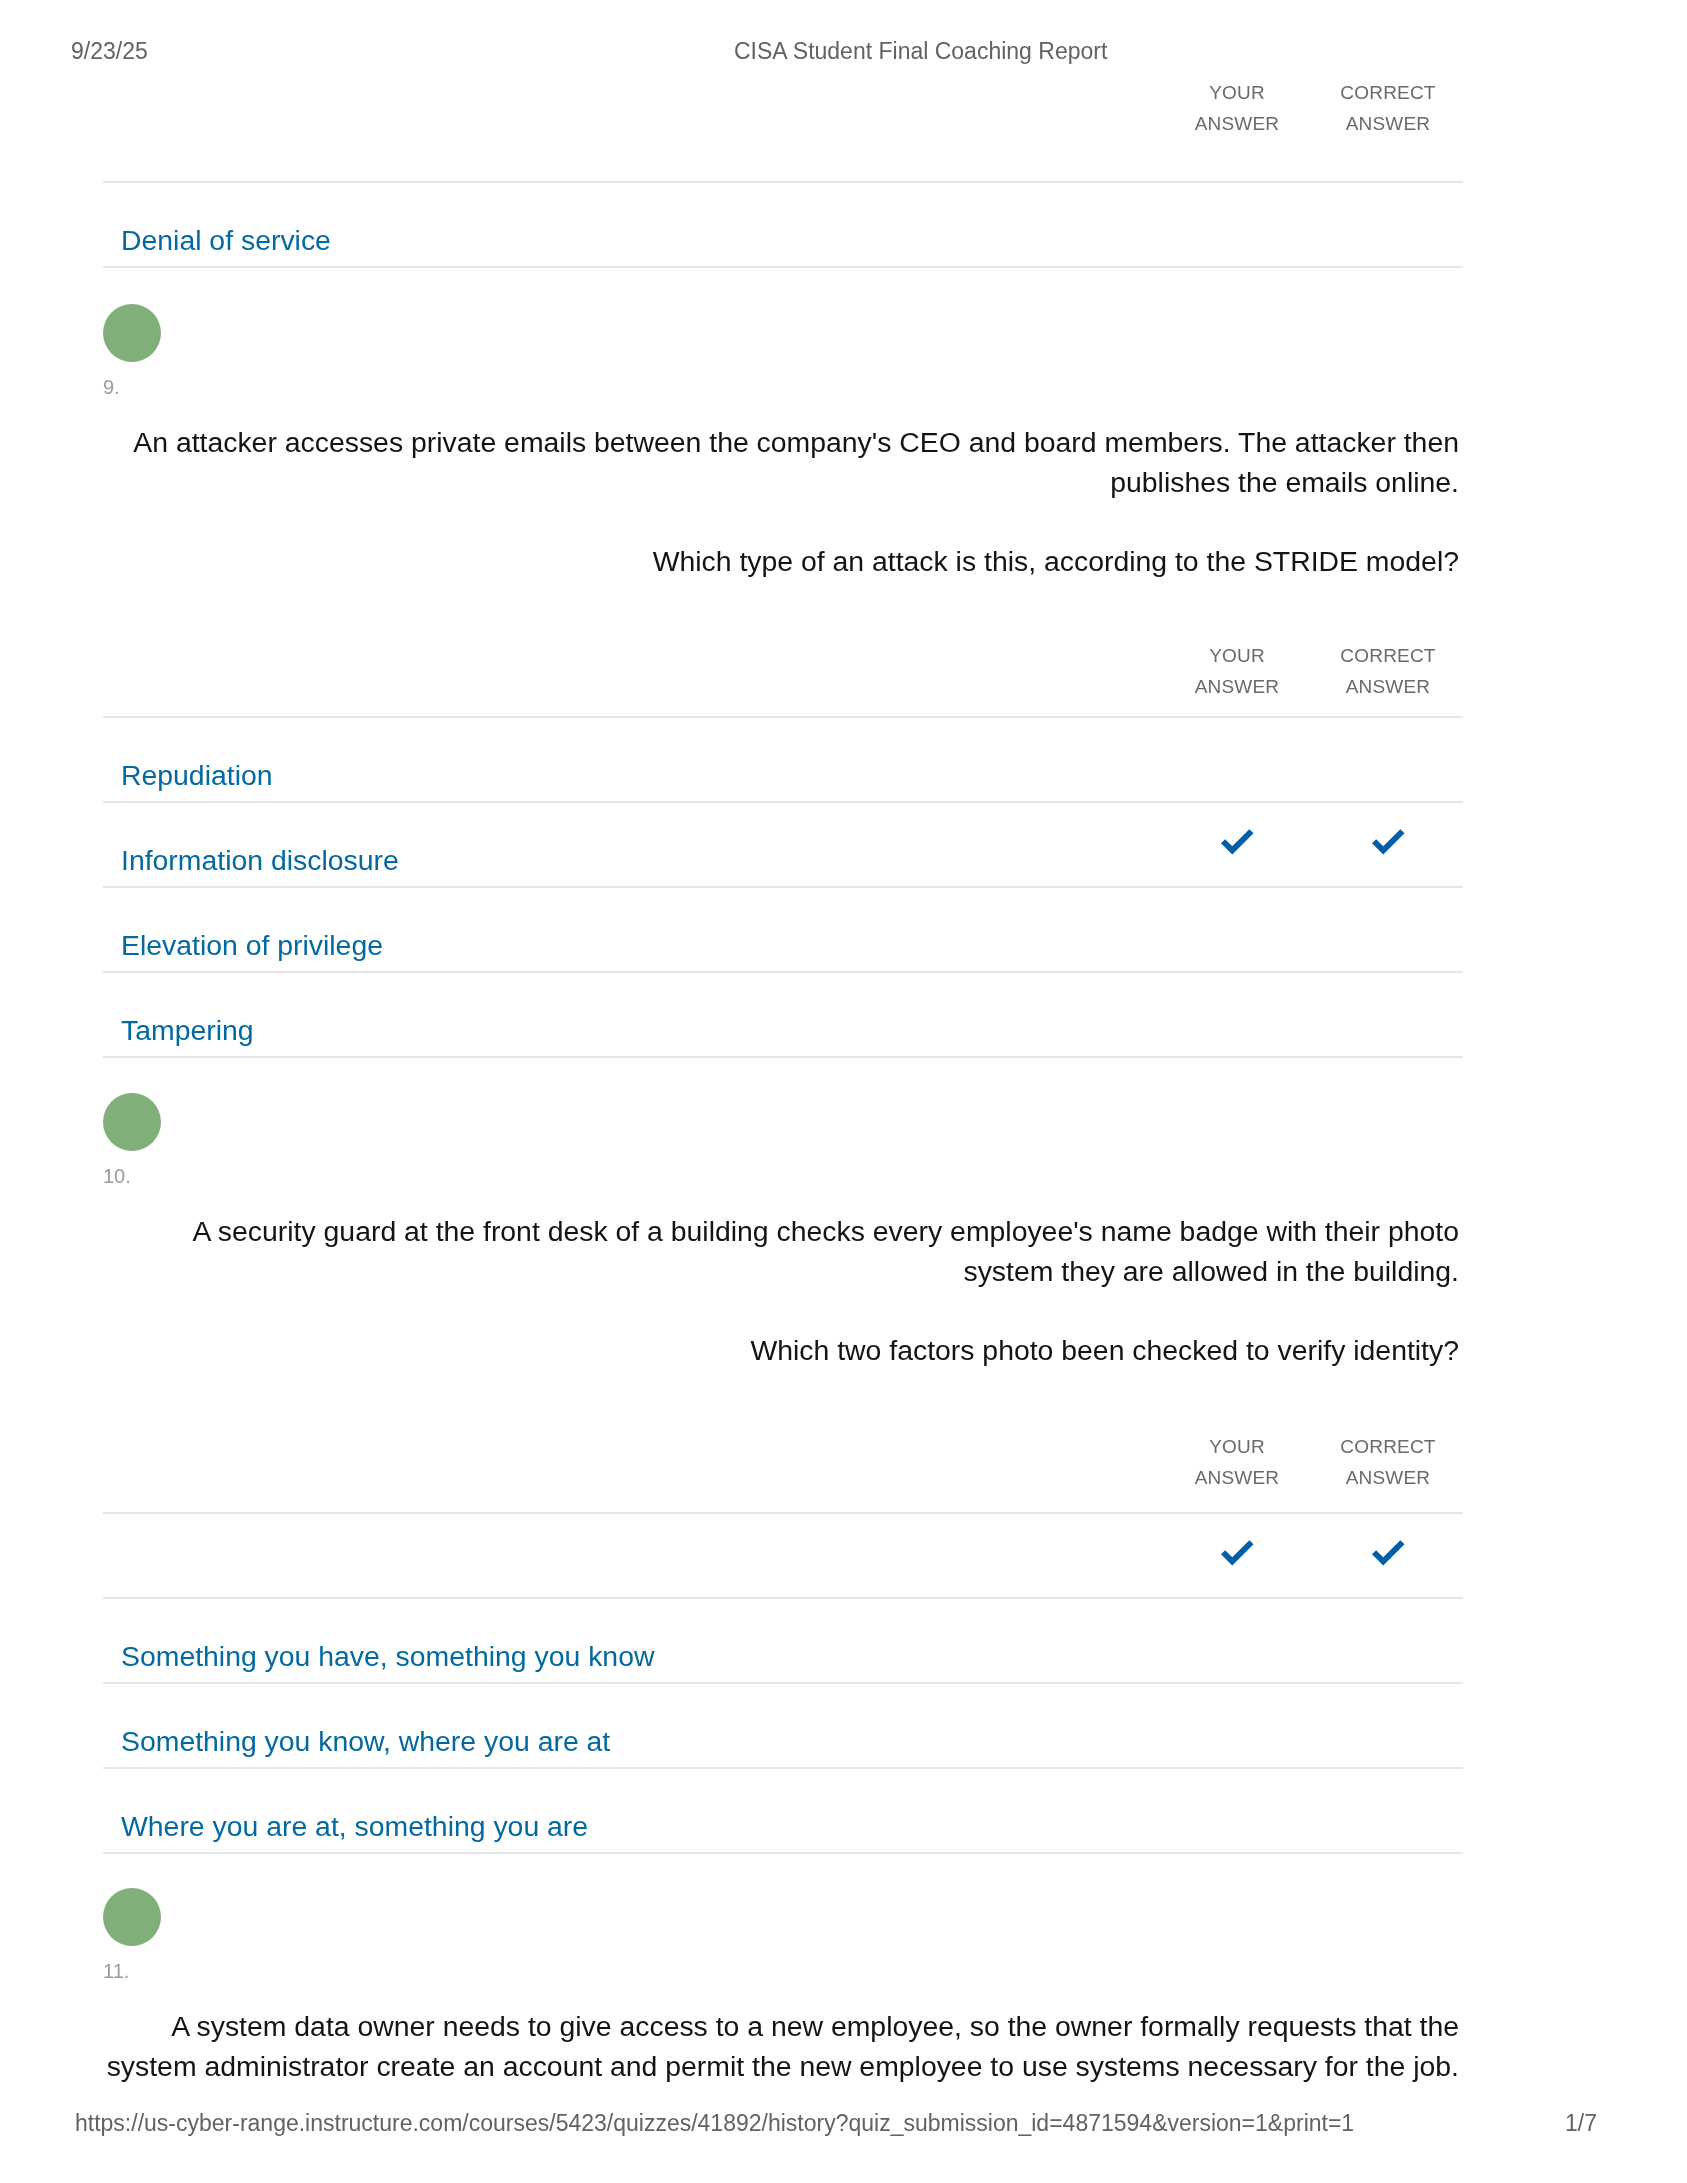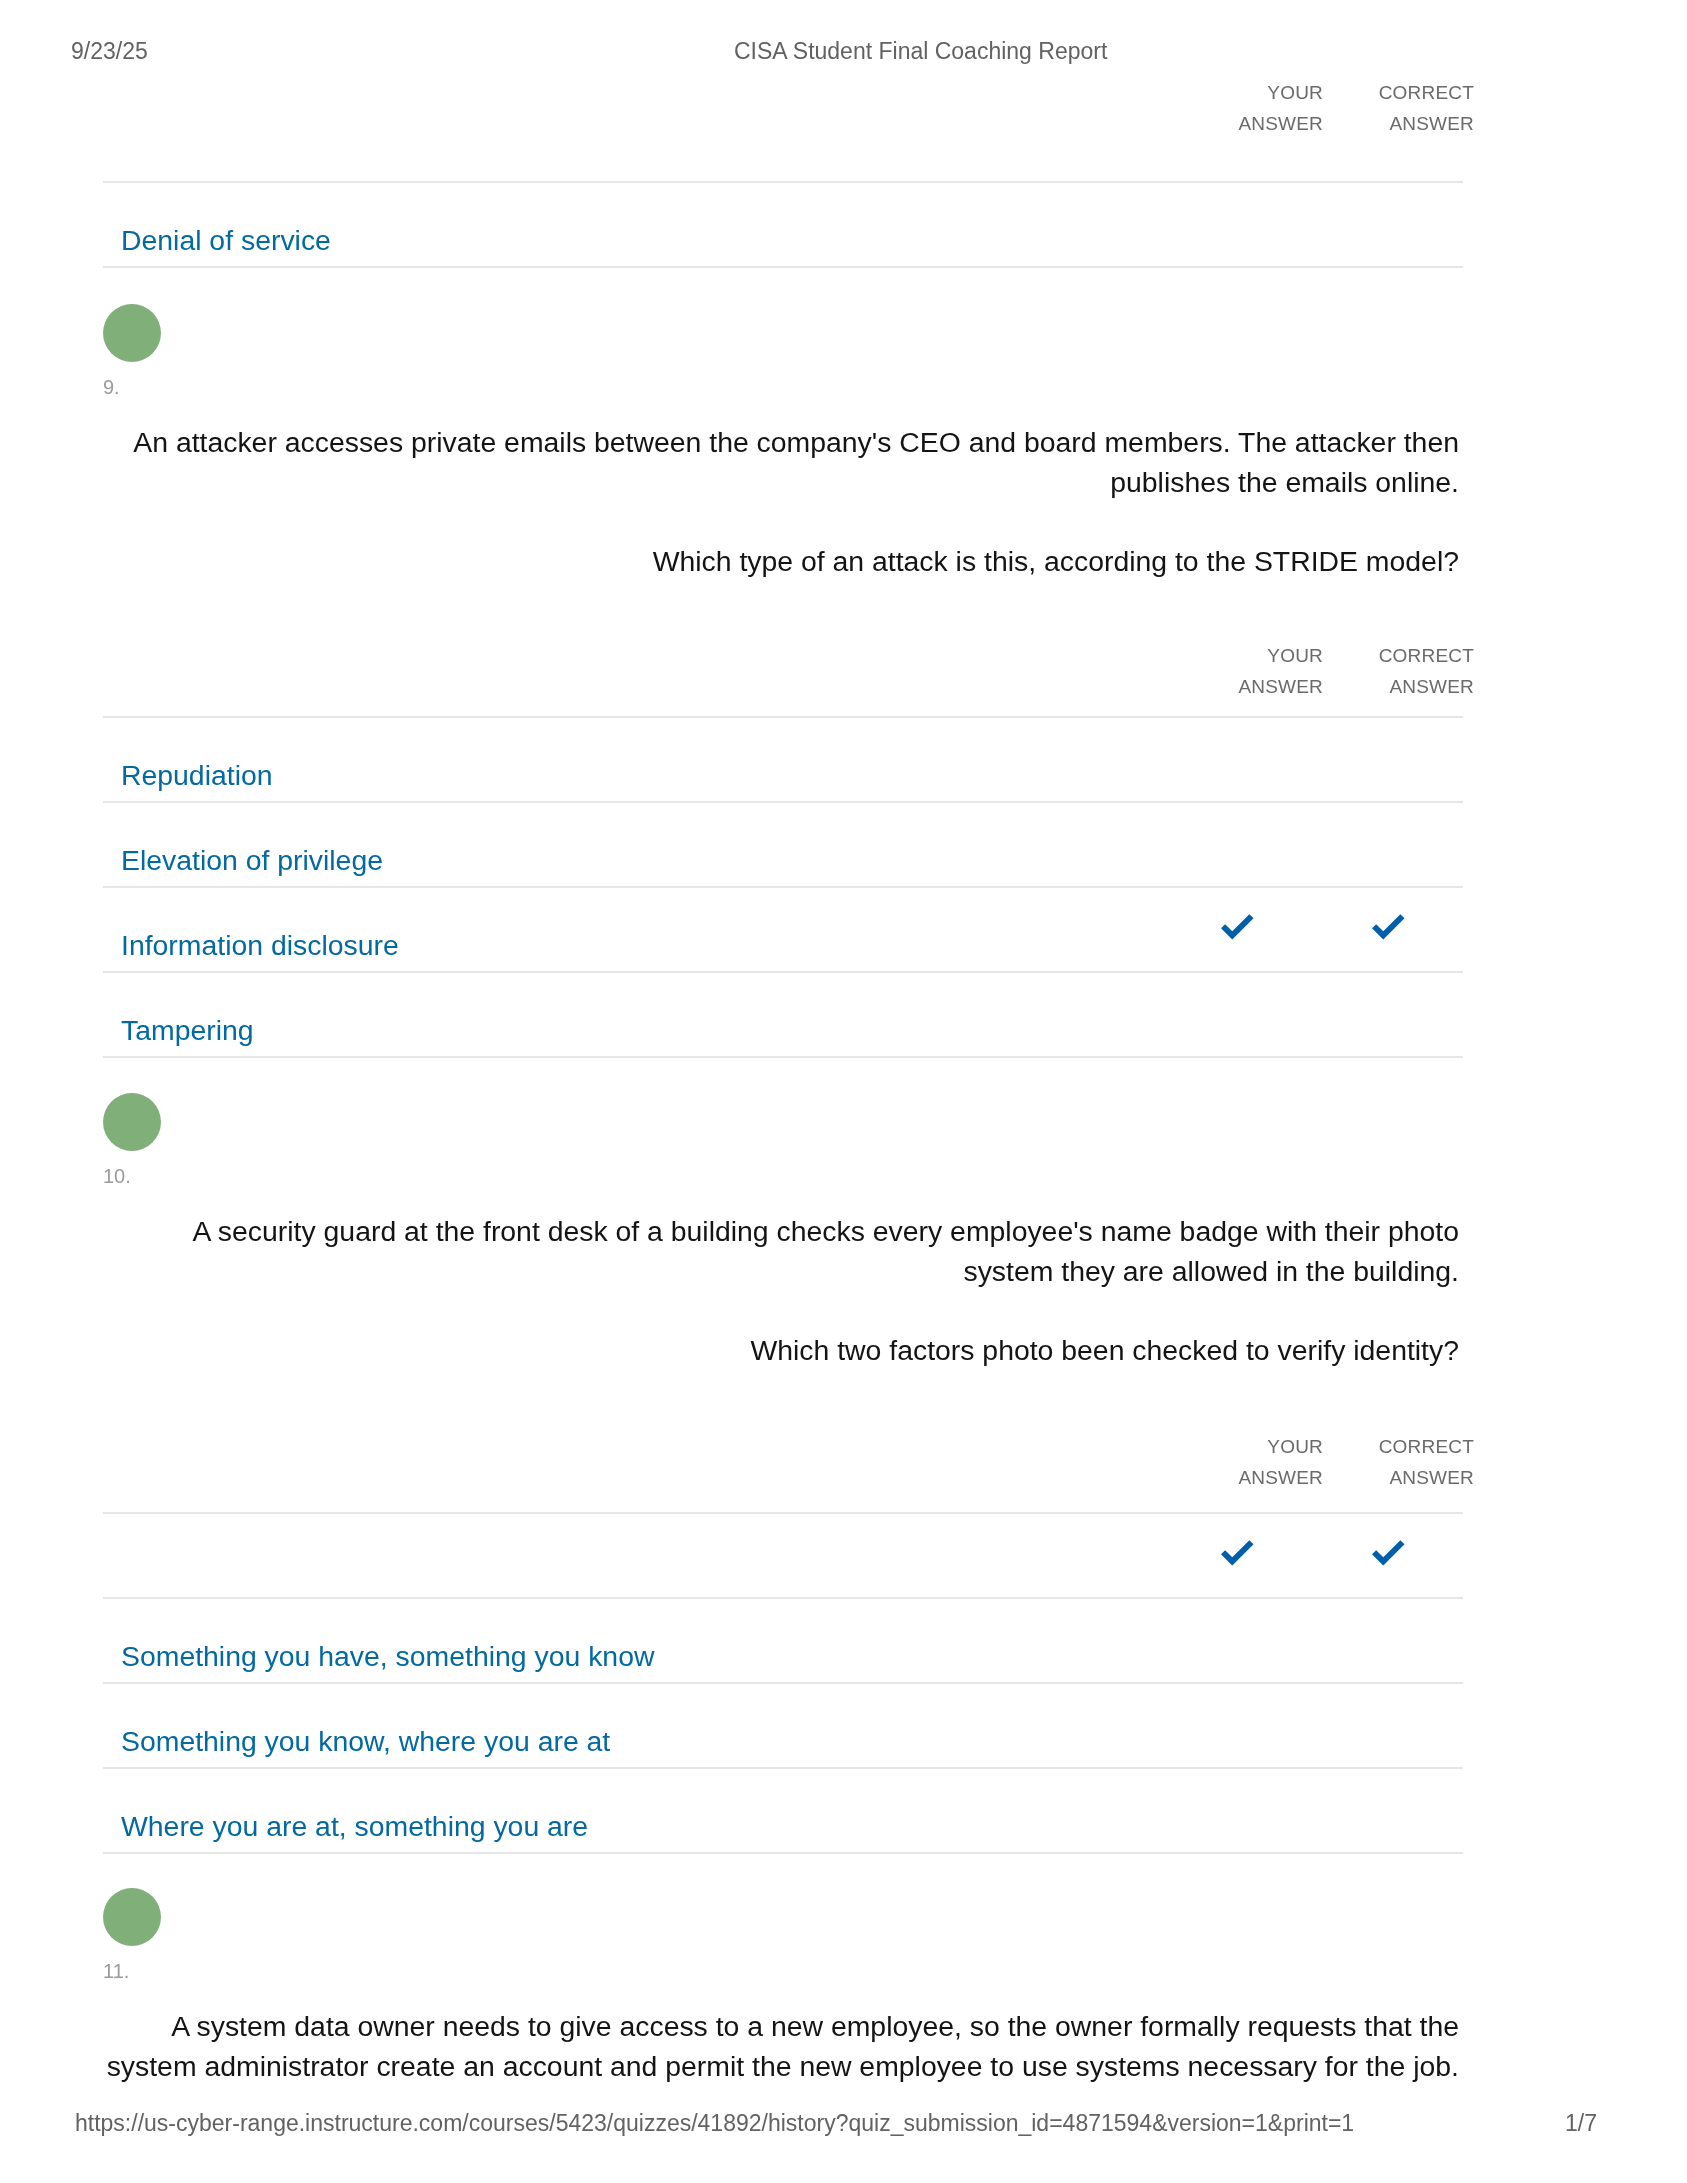--- a/index.html
+++ b/index.html
@@ -12,21 +12,21 @@
   .phdr{top:38px;}
   .pftr{top:2110px;}
   .phdr .l{position:absolute;left:71px;top:0;} .pftr .l{position:absolute;left:75px;top:0;}
   .phdr .c{position:absolute;left:734px;top:0;}
   .pftr .r{position:absolute;left:1565px;top:0;}
 
   
   .content{position:absolute;left:0;top:0;width:1687px;}
 
   .colhdr{position:absolute;left:0;width:1687px;height:66px;}
-  .colhdr .ch{position:absolute;top:0;width:172px;text-align:right;white-space:pre-line;
+  .colhdr .ch{position:absolute;top:0;width:172px;text-align:center;white-space:pre-line;
               font-size:19px;line-height:31px;color:#6a6a6a;letter-spacing:0.2px;}
   .colhdr .ch.a{left:1151px;}
   .colhdr .ch.b{left:1302px;}
 
   .optlist{position:absolute;left:103px;width:1360px;}
   .optrow{position:relative;height:83px;border-top:2px solid #e6e6e6;}
   .optrow.last{border-bottom:2px solid #e6e6e6;}
   .optrow .txt{position:absolute;left:18px;top:16px;height:83px;line-height:83px;
                font-size:28.4px;color:#0369a1;}
   .optrow .mk{position:absolute;top:0;height:83px;width:57px;display:flex;
@@ -82,34 +82,34 @@
 ANSWER</div>
       <div class="ch b">CORRECT
 ANSWER</div>
     </div>
 
     <div class="optlist" style="top:716px">
       <div class="optrow">
         <div class="txt">Repudiation</div>
       </div>
       <div class="optrow">
-        <div class="txt">Elevation of privilege</div>
-      </div>
-      <div class="optrow">
         <div class="txt">Information disclosure</div>
         <div class="mk a">
             <svg class="chk" viewBox="0 0 24 24">
               <path d="M10.2 12.6 6.8 9.2 4.8 11.2 10.2 16.6 20.4 6.4 18.4 4.4z"></path>
             </svg>
           </div>
         <div class="mk b">
             <svg class="chk" viewBox="0 0 24 24">
               <path d="M10.2 12.6 6.8 9.2 4.8 11.2 10.2 16.6 20.4 6.4 18.4 4.4z"></path>
             </svg>
           </div>
+      </div>
+      <div class="optrow">
+        <div class="txt">Elevation of privilege</div>
       </div>
       <div class="optrow last">
         <div class="txt">Tampering</div>
       </div>
     </div>
 
     <div class="qblock" style="top:1090px">
       <div class="badge"></div>
       <div class="qnum">10.</div>
       <div class="qtext p1">A security guard at the front desk of a building checks every employee's name badge with their photo system they are allowed in the building.</div>

